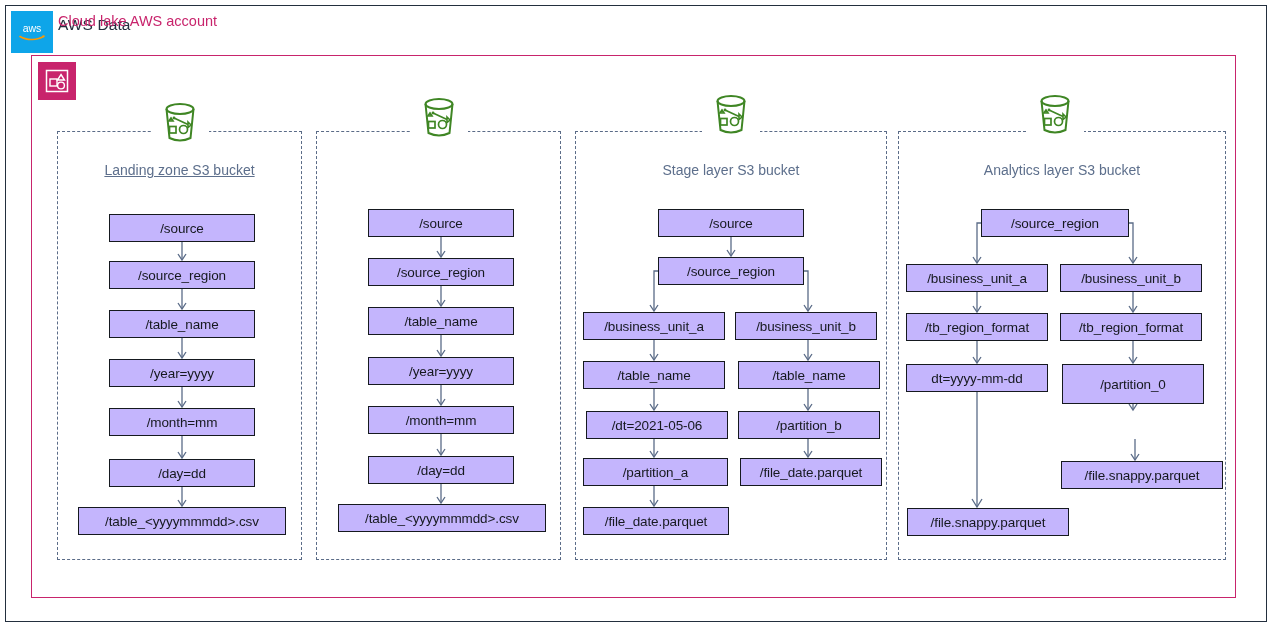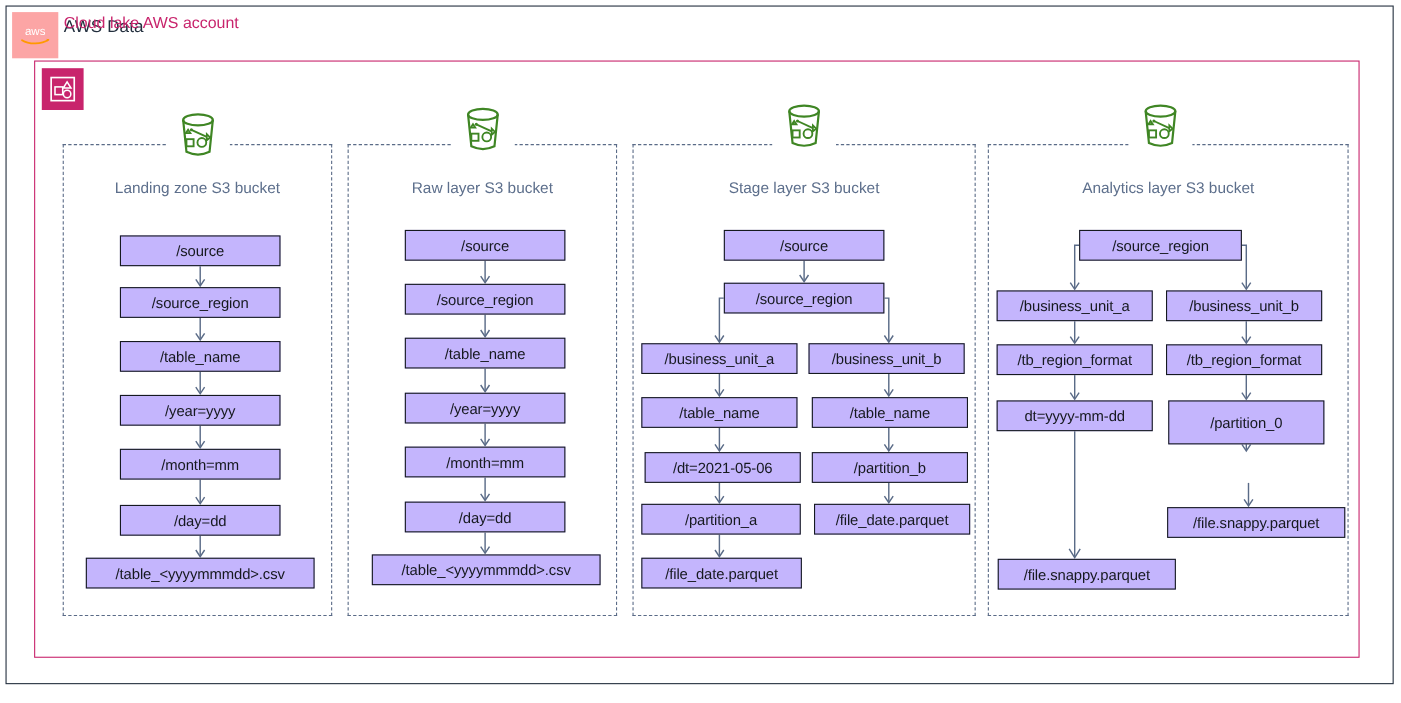--- a/index.html
+++ b/index.html
@@ -29,21 +29,21 @@
     border: 1.4px solid #232f3e;
     box-sizing: border-box;
     background: #ffffff;
   }
   .cloud-badge {
     position: absolute;
     left: 5px;
     top: 5px;
     width: 42px;
     height: 42px;
-    background: #fca5a5;
+    background: #0ea5e9;
     box-sizing: border-box;
     display: flex;
     align-items: center;
     justify-content: center;
   }
   .cloud-title {
     position: absolute;
     left: 58px;
     top: 16px;
     font-size: 15.5px;
@@ -177,21 +177,21 @@
       <ellipse cx="25" cy="10" rx="13.5" ry="5" fill="none" stroke="#3f8624" stroke-width="2"></ellipse>
       <path d="M11.5 10 L14.5 39 Q25 44 35.5 39 L38.5 10" fill="none" stroke="#3f8624" stroke-width="2"></path>
       <path d="M16 19 L18 22 L14 22 Z" fill="none" stroke="#3f8624" stroke-width="1.7"></path>
       <rect x="14.5" y="27.5" width="6.5" height="6.5" fill="none" stroke="#3f8624" stroke-width="1.7"></rect>
       <circle cx="28.5" cy="30.5" r="4" fill="none" stroke="#3f8624" stroke-width="1.7"></circle>
       <line x1="19" y1="19" x2="33" y2="25.5" stroke="#3f8624" stroke-width="1.7"></line>
       <circle cx="19" cy="19" r="1.4" fill="#3f8624"></circle>
       <path d="M33 23 L36 26 L33 28.5 Z" fill="none" stroke="#3f8624" stroke-width="1.6"></path>
     </svg>
   </div>
-  <div class="group-label" style="left:57px; top:162px; width:245px;">Landing zone S3 bucket</div>
+  <div class="group-label" style="left:57px; top:162px; width:245px;text-decoration:underline;">Landing zone S3 bucket</div>
 
   <div class="node" style="left:109px; top:214px; width:146px; height:28px;">/source</div>
   <div class="node" style="left:109px; top:261px; width:146px; height:28px;">/source_region</div>
   <div class="node" style="left:109px; top:310px; width:146px; height:28px;">/table_name</div>
   <div class="node" style="left:109px; top:359px; width:146px; height:28px;">/year=yyyy</div>
   <div class="node" style="left:109px; top:408px; width:146px; height:28px;">/month=mm</div>
   <div class="node" style="left:109px; top:459px; width:146px; height:28px;">/day=dd</div>
   <div class="node" style="left:78px; top:507px; width:208px; height:28px;">/table_&lt;yyyymmmdd&gt;.csv</div>
 
   <svg class="conn" style="left:0; top:0; width:1274px; height:639px;">
@@ -217,21 +217,20 @@
       <ellipse cx="25" cy="10" rx="13.5" ry="5" fill="none" stroke="#3f8624" stroke-width="2"></ellipse>
       <path d="M11.5 10 L14.5 39 Q25 44 35.5 39 L38.5 10" fill="none" stroke="#3f8624" stroke-width="2"></path>
       <path d="M16 19 L18 22 L14 22 Z" fill="none" stroke="#3f8624" stroke-width="1.7"></path>
       <rect x="14.5" y="27.5" width="6.5" height="6.5" fill="none" stroke="#3f8624" stroke-width="1.7"></rect>
       <circle cx="28.5" cy="30.5" r="4" fill="none" stroke="#3f8624" stroke-width="1.7"></circle>
       <line x1="19" y1="19" x2="33" y2="25.5" stroke="#3f8624" stroke-width="1.7"></line>
       <circle cx="19" cy="19" r="1.4" fill="#3f8624"></circle>
       <path d="M33 23 L36 26 L33 28.5 Z" fill="none" stroke="#3f8624" stroke-width="1.6"></path>
     </svg>
   </div>
-  <div class="group-label" style="left:316px; top:162px; width:245px;">Raw layer S3 bucket</div>
 
   <div class="node" style="left:368px; top:209px; width:146px; height:28px;">/source</div>
   <div class="node" style="left:368px; top:258px; width:146px; height:28px;">/source_region</div>
   <div class="node" style="left:368px; top:307px; width:146px; height:28px;">/table_name</div>
   <div class="node" style="left:368px; top:357px; width:146px; height:28px;">/year=yyyy</div>
   <div class="node" style="left:368px; top:406px; width:146px; height:28px;">/month=mm</div>
   <div class="node" style="left:368px; top:456px; width:146px; height:28px;">/day=dd</div>
   <div class="node" style="left:338px; top:504px; width:208px; height:28px;">/table_&lt;yyyymmmdd&gt;.csv</div>
 
   <svg class="conn" style="left:0; top:0; width:1274px; height:639px;">

